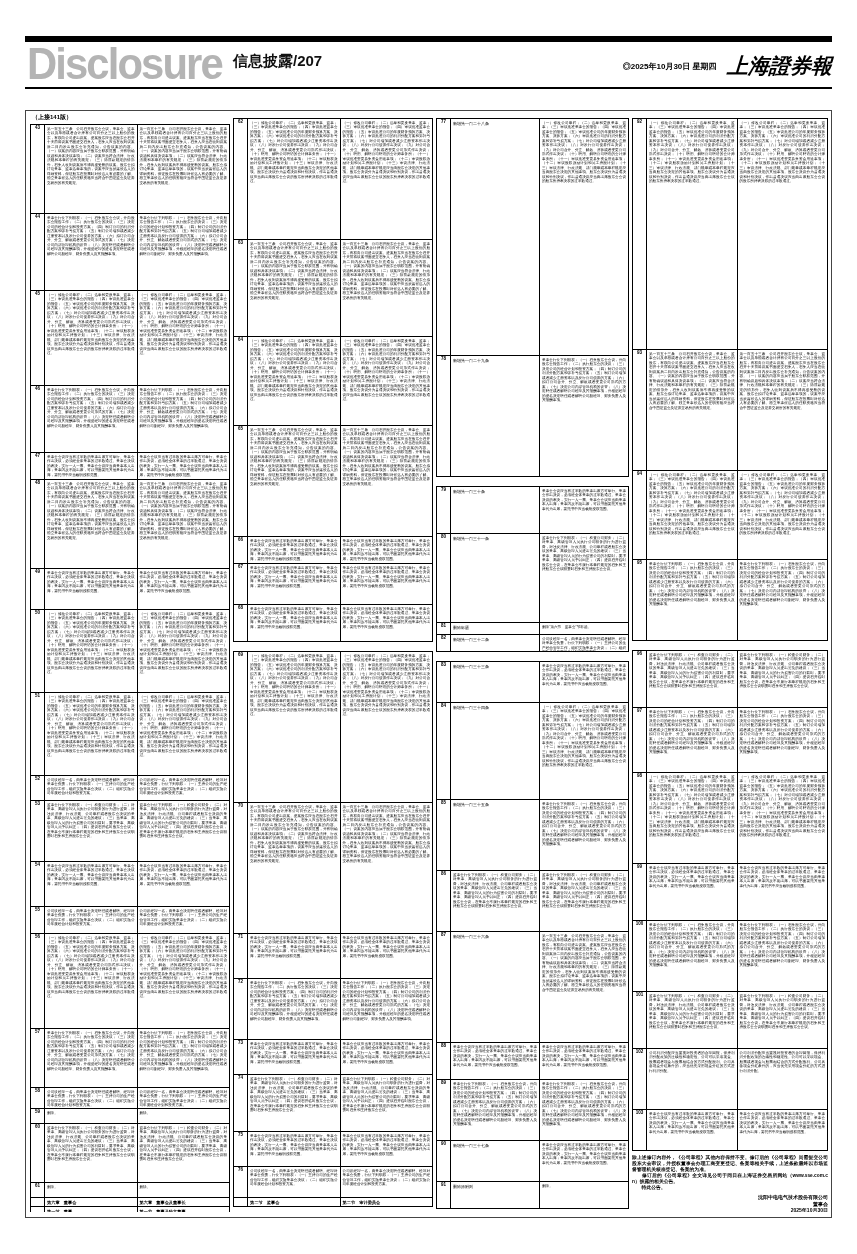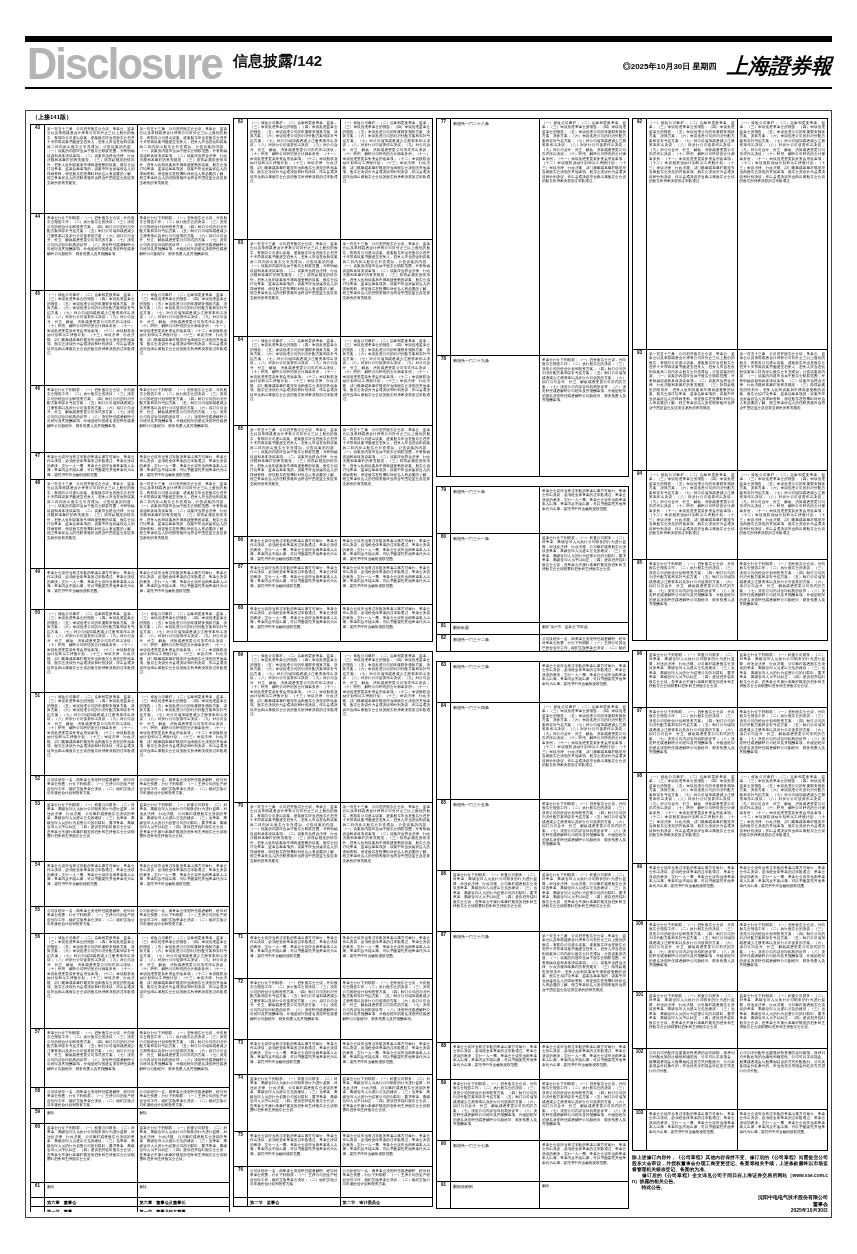--- a/index.html
+++ b/index.html
@@ -39,21 +39,21 @@
   .fnote{margin-top:4px;}
   .nline{font-size:4.8px;line-height:6px;font-weight:700;text-align:justify;word-break:break-all;}
   .sign{margin-top:3px;text-align:right;}
   .sline{font-size:5px;line-height:6.5px;font-weight:700;}
 </style>
 </head>
 <body>
 
 <div class="topbar"></div>
 <div class="masthead">Disclosure</div>
-<div class="section-title">信息披露/142</div>
+<div class="section-title">信息披露/207</div>
 <div class="hdr-right">
   <span class="dateline">◎2025年10月30日 星期四</span>
   <span class="brand">上海證券報</span>
 </div>
 <div class="hdr-rule"></div>
 
 <div class="frame">
   <div class="cont-note">（上接141版）</div>
 
   <div class="block" id="b1">

